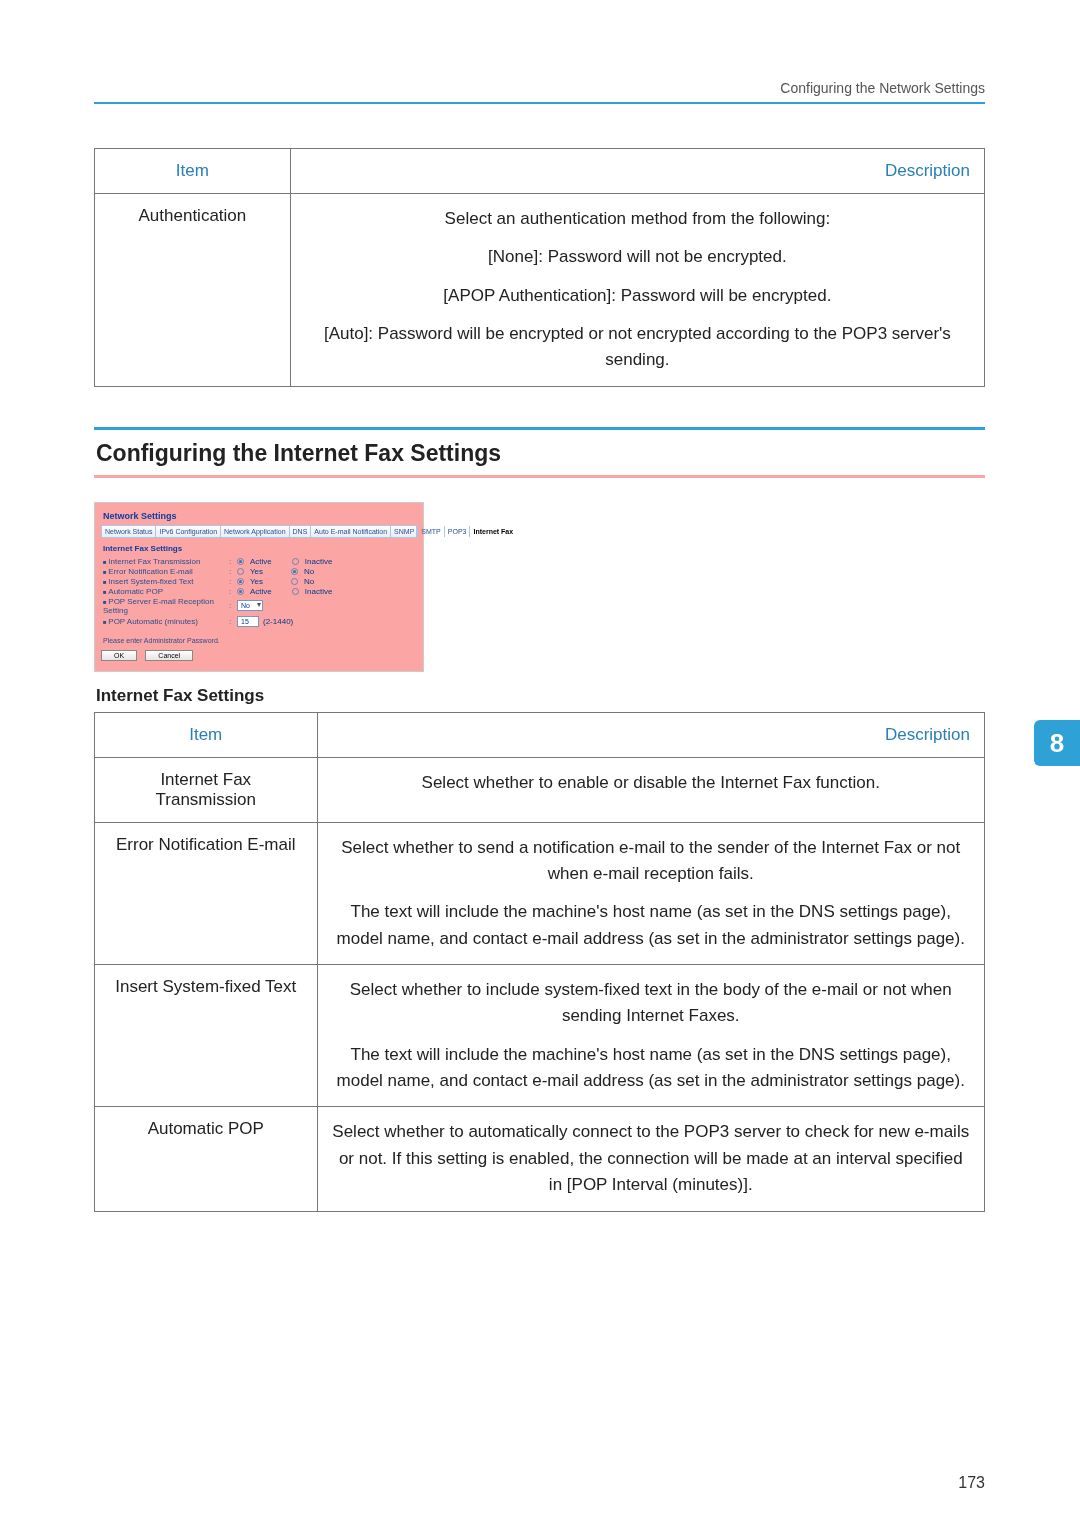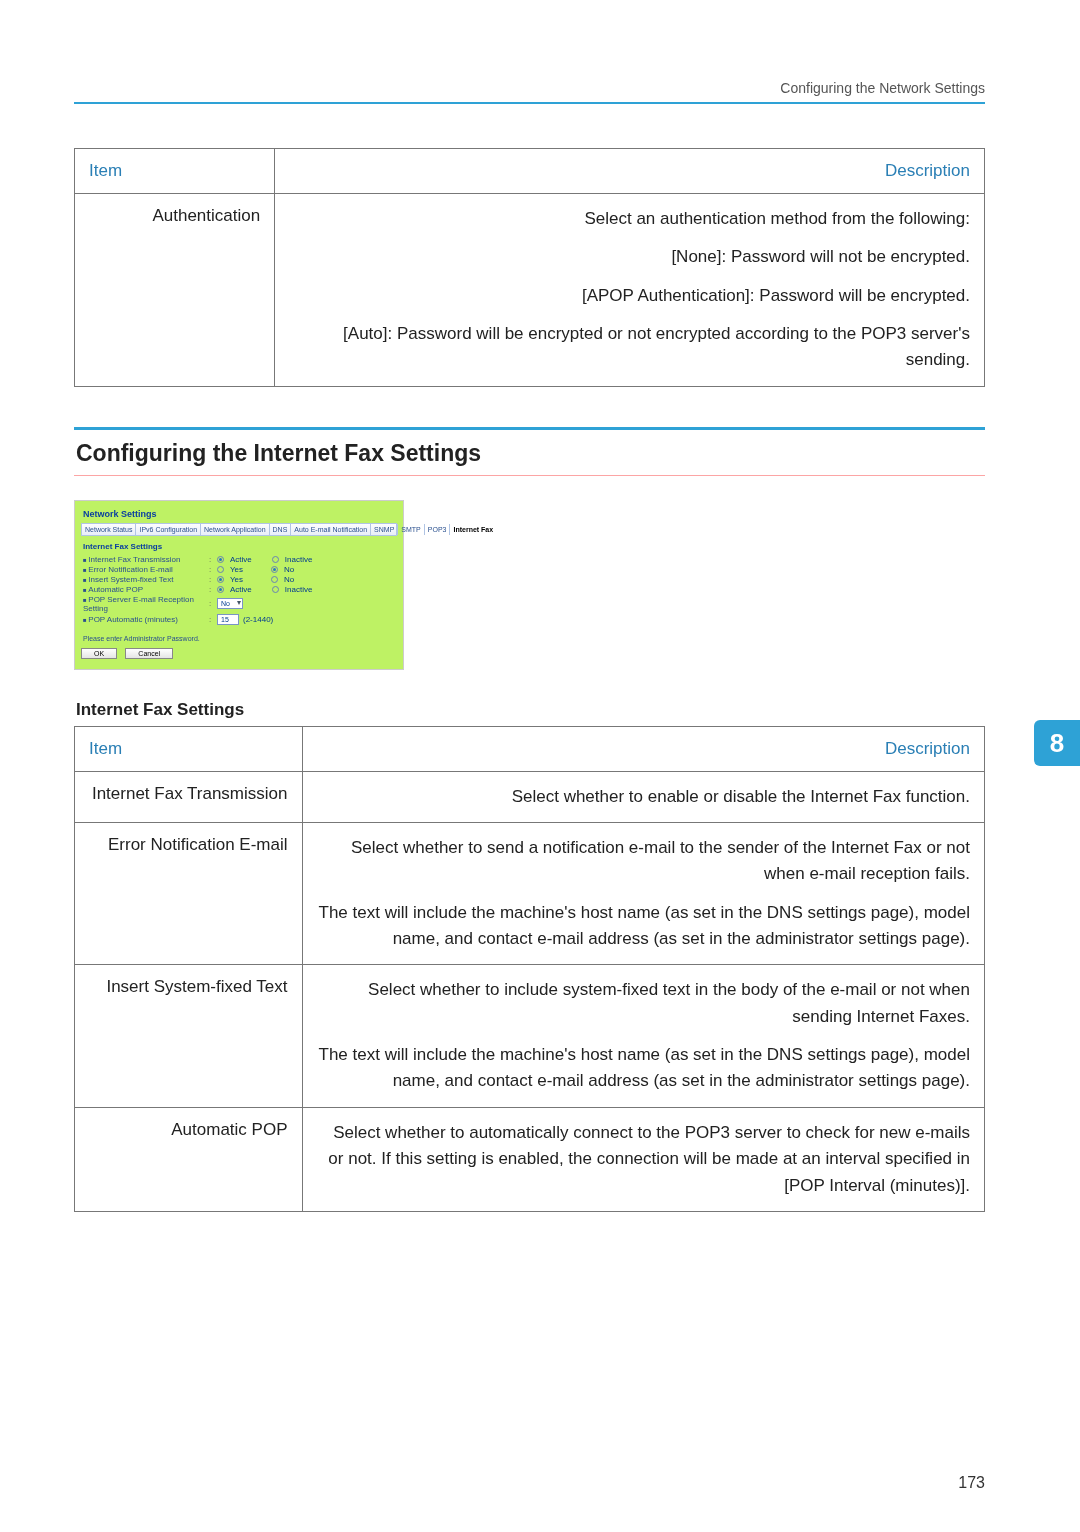--- a/index.html
+++ b/index.html
@@ -6,21 +6,21 @@
   html, body { width: 1080px; height: 1532px; }
   body {
     font-family: "Segoe UI", Arial, sans-serif;
     color: #222;
     background: #fff;
     position: relative;
   }
   .page {
     width: 1080px;
     height: 1532px;
-    padding: 80px 95px 60px 74px;
+    padding: 80px 95px 60px 94px;
     position: relative;
   }
   .running-head {
     text-align: right;
     font-size: 14px;
     color: #555;
     margin-bottom: 6px;
   }
   .running-rule {
     height: 2px;
@@ -31,58 +31,58 @@
     width: 100%;
     border-collapse: collapse;
     border: 1px solid #777;
     margin-bottom: 40px;
     font-size: 17px;
   }
   table.spec th, table.spec td {
     border: 1px solid #777;
     padding: 12px 14px;
     vertical-align: top;
-    text-align: right;
+    text-align: center;
   }
   table.spec th.item {
     width: 22%;
     color: #2a7fb5;
     font-weight: normal;
-    text-align: left;
+    text-align: center;
   }
   table.spec th.desc {
     color: #2a7fb5;
     font-weight: normal;
     text-align: right;
   }
   table.spec td.desc p { margin-bottom: 12px; line-height: 1.55; }
   table.spec td.desc p:last-child { margin-bottom: 0; }
   table.spec td.item-cell { font-size: 17px; }
   h2.section {
     font-size: 23px;
     font-weight: 600;
     color: #222;
     border-top: 3px solid #2ea2d6;
-    border-bottom: 1px solid #fca5a5;
+    border-bottom: 3px solid #fca5a5;
     padding: 10px 2px 8px;
     margin-bottom: 24px;
   }
   p.lead {
     font-size: 17px;
     margin-bottom: 20px;
     line-height: 1.5;
   }
   .screenshot-box {
     width: 330px;
     border: 1px solid #ccc;
     padding: 6px 6px 10px;
     font-size: 8px;
     color: #003b8f;
-    margin-bottom: 30px;
-    background: #bef264;
+    margin-bottom: 14px;
+    background: #fca5a5;
   }
   .ns-title { font-weight: bold; font-size: 9px; margin: 2px 0 4px 2px; color: #0a3fa0; }
   .ns-tabs { display: flex; border: 1px solid #b0c4e4; background: linear-gradient(#fdfdff,#e8eef8); font-size: 7px; }
   .ns-tabs span { padding: 2px 3px; border-right: 1px solid #b0c4e4; color: #2a508f; white-space: nowrap; }
   .ns-tabs span:last-child { border-right: none; font-weight: bold; color: #000; }
   .ns-sub { font-weight: bold; font-size: 8px; margin: 6px 0 4px 2px; color: #0a3fa0; }
   .ns-row { display: flex; align-items: center; margin: 1px 0 1px 2px; gap: 4px; }
   .ns-row .lbl { width: 120px; color: #2a508f; }
   .ns-row .lbl::before { content: "■ "; color: #2a508f; font-size: 6px; }
   .ns-row .sep { width: 6px; text-align: center; color: #666; }

